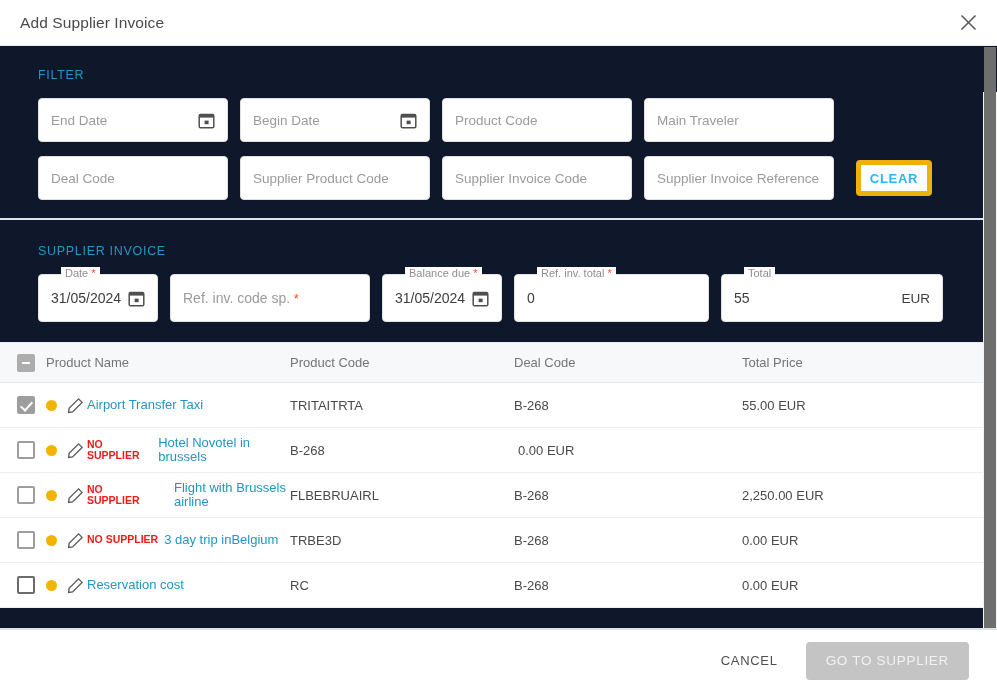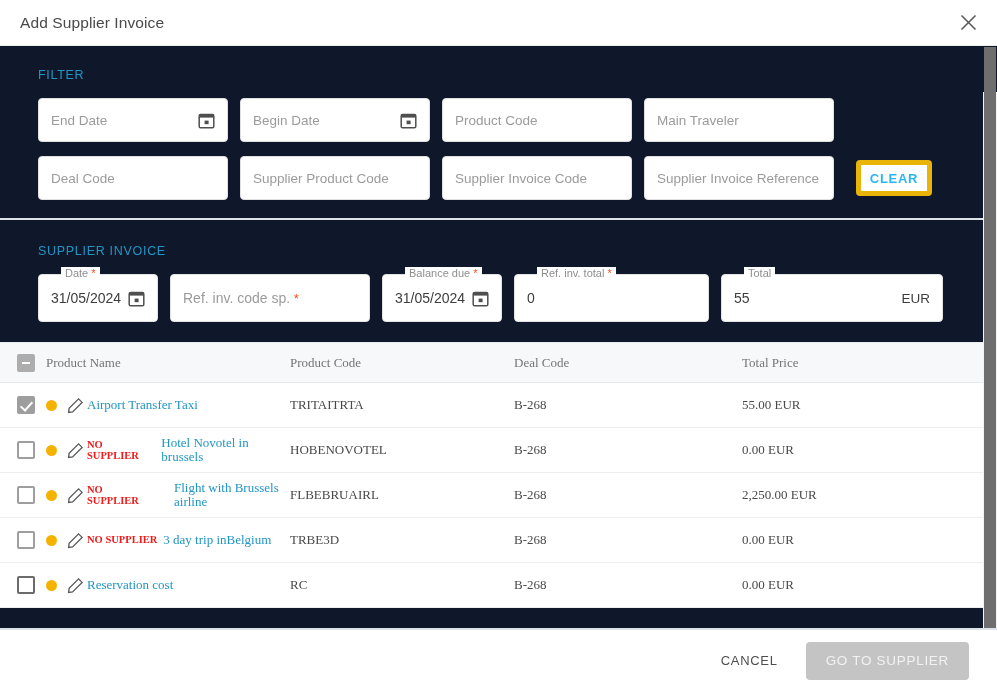--- a/index.html
+++ b/index.html
@@ -160,21 +160,20 @@
   .outlined .suffix {
     font-size: 13.5px;
     color: #3d3d3d;
     margin-left: 8px;
   }
 
   
   .tbl {
     width: 983px;
     border-top: 1px solid #e9eef1;
-    font-family: Liberation Serif, serif;
   }
   .tbl-head {
     display: flex;
     align-items: center;
     height: 40px;
     background: #f6f8f9;
     border-bottom: 1px solid #e4e9ec;
   }
   .tbl-row {
     display: flex;
@@ -466,21 +465,20 @@
             <span class="pencil">
               <svg width="17" height="17" viewBox="0 0 17 17">
                   <path d="M11.6 1.9 L15.1 5.4 L5.6 14.9 L1.6 15.4 L2.1 11.4 Z" fill="none" stroke="#585858" stroke-width="1.3"></path>
                 </svg>
             </span>
             <span class="name-wrap">
               <span class="badge">NO SUPPLIER</span>
               <a class="pname">Hotel Novotel in brussels</a>
             </span>
           </div>
-          <div class="c-code td">HOBENOVOTEL</div>
           <div class="c-deal td">B-268</div>
           <div class="c-price td">
             <span>0.00</span>
             <span>EUR</span>
           </div>
         </div>
 
         <div class="tbl-row">
           <div class="c-check">
             <span class="cb"></span>

